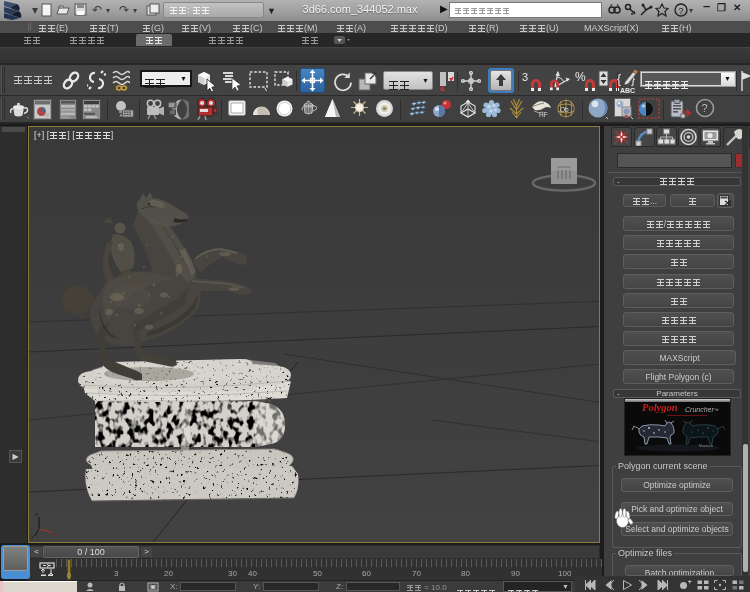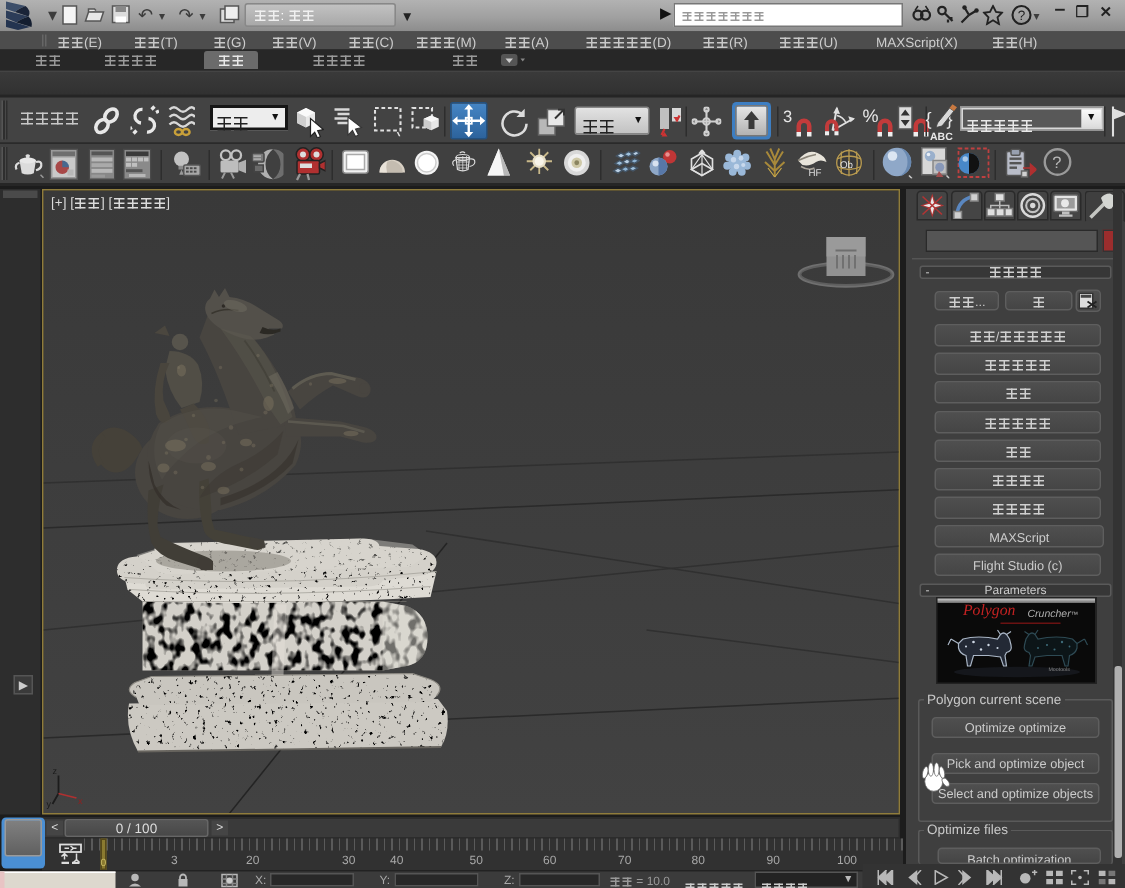--- a/index.html
+++ b/index.html
@@ -82,20 +82,21 @@
   <span class="qi" style="left:92px;font-size:12px">↶</span>
       <span class="qi" style="left:106px;font-size:8px;top:6px">▾</span>
   <span class="qi" style="left:119px;font-size:12px">↷</span>
       <span class="qi" style="left:133px;font-size:8px;top:6px">▾</span>
   <svg class="qi" style="left:146px" width="14" height="14" viewBox="0 0 14 14">
         <rect x="1" y="3" width="9" height="9" fill="#ddd" stroke="#555"></rect>
         <rect x="4" y="1" width="9" height="9" fill="#eee" stroke="#555"></rect>
       </svg>
   <div id="wsbox"><span class="g"></span><span class="g"></span>: <span class="g"></span><span class="g"></span></div>
   <span class="qi" style="left:267px;font-size:9px;top:6px;color:#222">▼</span>
+  <div id="title-text">3d66.com_344052.max</div>
   <span class="qi" style="left:440px;color:#111;font-size:10px">▶</span>
   <div id="searchbox"><span class="g s"></span><span class="g s"></span><span class="g s"></span><span class="g s"></span><span class="g s"></span><span class="g s"></span><span class="g s"></span></div>
   <svg class="qi" style="left:607px" width="15" height="14" viewBox="0 0 15 14">
         <circle cx="5" cy="7" r="3" fill="none" stroke="#222" stroke-width="1.5"></circle>
         <circle cx="10" cy="7" r="3" fill="none" stroke="#222" stroke-width="1.5"></circle>
         <path d="M3 4 L5 1 M12 4 L10 1" stroke="#222"></path>
       </svg>
   <svg class="qi" style="left:624px" width="13" height="14" viewBox="0 0 13 14">
         <circle cx="4" cy="4" r="2.5" fill="none" stroke="#222" stroke-width="1.5"></circle>
         <path d="M6 6 L11 11 M9 9 L11 9 M8 10 L8 12" stroke="#222" stroke-width="1.5"></path>
@@ -723,27 +724,27 @@
           <path d="M6 6 l6 4 m0 -4 l-6 4" stroke="#222" stroke-width="1.2"></path>
         </svg></div>
   <div class="rbtn" style="left:19px;top:90px;width:111px;height:15px;line-height:14px"><span class="g"></span><span class="g"></span>/<span class="g"></span><span class="g"></span><span class="g"></span><span class="g"></span><span class="g"></span></div>
   <div class="rbtn" style="left:19px;top:109px;width:111px;height:15px;line-height:14px"><span class="g"></span><span class="g"></span><span class="g"></span><span class="g"></span><span class="g"></span></div>
   <div class="rbtn" style="left:19px;top:128px;width:111px;height:15px;line-height:14px"><span class="g"></span><span class="g"></span></div>
   <div class="rbtn" style="left:19px;top:148px;width:111px;height:15px;line-height:14px"><span class="g"></span><span class="g"></span><span class="g"></span><span class="g"></span><span class="g"></span></div>
   <div class="rbtn" style="left:19px;top:167px;width:111px;height:15px;line-height:14px"><span class="g"></span><span class="g"></span></div>
   <div class="rbtn" style="left:19px;top:186px;width:111px;height:15px;line-height:14px"><span class="g"></span><span class="g"></span><span class="g"></span><span class="g"></span></div>
   <div class="rbtn" style="left:19px;top:205px;width:111px;height:15px;line-height:14px"><span class="g"></span><span class="g"></span><span class="g"></span><span class="g"></span></div>
   <div class="rbtn" style="left:19px;top:224px;width:113px;height:15px;line-height:14px">MAXScript</div>
-  <div class="rbtn" style="left:19px;top:243px;width:111px;height:15px;line-height:14px">Flight Studio (c)</div>
+  <div class="rbtn" style="left:19px;top:243px;width:111px;height:15px;line-height:14px">Flight Polygon (c)</div>
 
   <div class="rollhead" style="top:263px"><span style="position:absolute;left:3px;top:0">-</span>Parameters</div>
 
   <div style="position:absolute;left:20px;top:272px;width:107px;height:58px;background:#0a0a0a;border:1px solid #222">
     <div style="position:absolute;left:0;top:0;width:100%;height:3px;background:linear-gradient(#cfcfcf,#6a6a6a)"></div>
-    <div style="position:absolute;left:17px;top:3px;color:#c42222;font-size:10.5px;font-weight:normal;font-style:italic;font-family:'Liberation Serif',serif">Polygon</div>
+    <div style="position:absolute;left:17px;top:3px;color:#c42222;font-size:10.5px;font-weight:bold;font-style:italic;font-family:'Liberation Serif',serif">Polygon</div>
     <div style="position:absolute;left:60px;top:7px;color:#b0b0b0;font-size:7px;font-style:italic">Cruncher<span style="font-size:5px">™</span></div>
     <div style="position:absolute;left:42px;top:16px;width:40px;height:1px;background:#6a1212"></div>
     <svg style="position:absolute;left:4px;top:17px" width="99" height="37" viewBox="0 0 99 37">
       <ellipse cx="49" cy="32" rx="42" ry="3.5" fill="#15171c"></ellipse>
       <g stroke="#aab6c6" stroke-width="0.8" fill="#232935">
         <path d="M10 13 L13 10 Q20 8 30 9 L36 10 L38 7 Q40 5 42 7 L44 10 L45 14 Q46 18 42 19 L41 21 L42 28 L40 28 L38 22 L30 21 L20 21 L18 28 L16 28 L15 21 Q11 20 10 16 Z"></path>
         <path d="M10 13 L5 10 M5 10 L3 14 M38 7 L36 4 M42 7 L45 5"></path>
       </g>
       <g fill="#cdd6e2">
             <circle cx="20" cy="12" r="0.9"></circle>
@@ -806,21 +807,21 @@
         <path d="M4 8 v4 m-2 -2 l2 -2 l2 2 M12 8 v4 m-2 2 l2 -2 l2 2" stroke="#ddd" fill="none" transform="translate(0,-1)"></path>
         <rect x="2" y="12.5" width="5" height="1.5" fill="#ddd"></rect>
         <rect x="9" y="12.5" width="5" height="1.5" fill="#ddd"></rect>
       </svg>
   <div style="position:absolute;left:39px;top:0;width:4px;height:21px;background:#8a7a30;border:1px solid #55481a"></div>
   <div style="position:absolute;left:39px;top:13px;color:#c8b860;font-size:7px">0</div>
   <div style="position:absolute;top:10px;left:0;width:100%;color:#a8a8a8;font-size:8px">
     <span style="position:absolute;left:86px">3</span>
         <span style="position:absolute;left:136px">20</span>
         <span style="position:absolute;left:200px">30</span>
-        <span style="position:absolute;left:232px">40</span>
+        <span style="position:absolute;left:220px">40</span>
         <span style="position:absolute;left:285px">50</span>
         <span style="position:absolute;left:334px">60</span>
         <span style="position:absolute;left:384px">70</span>
         <span style="position:absolute;left:433px">80</span>
         <span style="position:absolute;left:483px">90</span>
         <span style="position:absolute;left:530px">100</span>
   </div>
 </div>
 
 <div class="abs" style="left:1px;top:545px;width:29px;height:34px;background:#4a8fd4;border-radius:3px">

